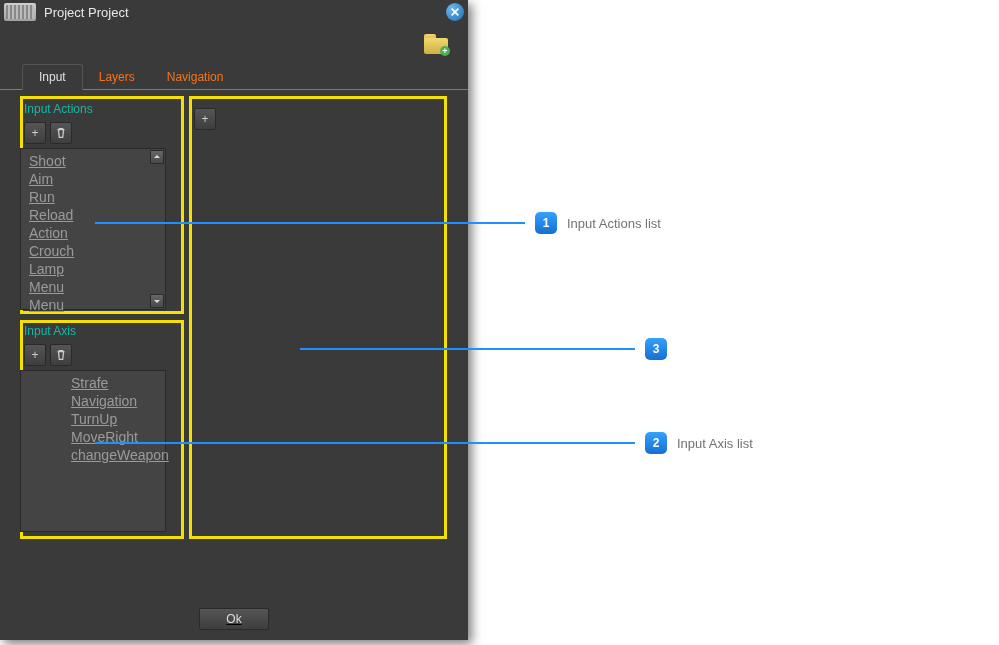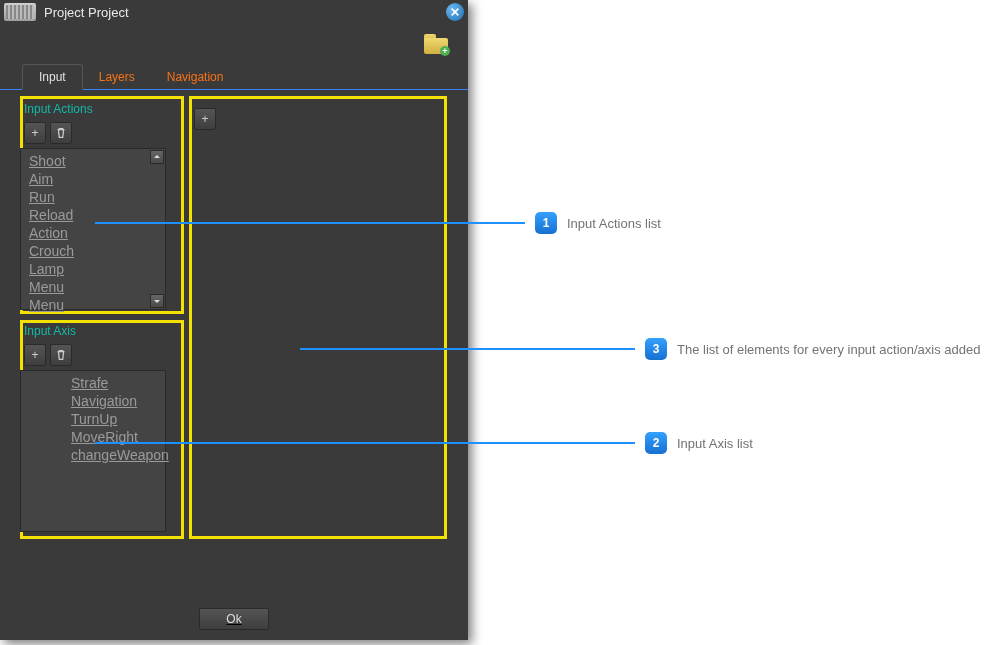--- a/index.html
+++ b/index.html
@@ -194,19 +194,18 @@
 </div>
 
 <div class="callout c1">
   <div class="line"></div>
   <div class="badge">1</div>
   <div class="text">Input Actions list</div>
 </div>
 <div class="callout c3">
   <div class="line"></div>
   <div class="badge">3</div>
-  <div class="text">The list of elements for every input action/axis added</div>
 </div>
 <div class="callout c2">
   <div class="line"></div>
   <div class="badge">2</div>
   <div class="text">Input Axis list</div>
 </div>
 
 </body></html>

